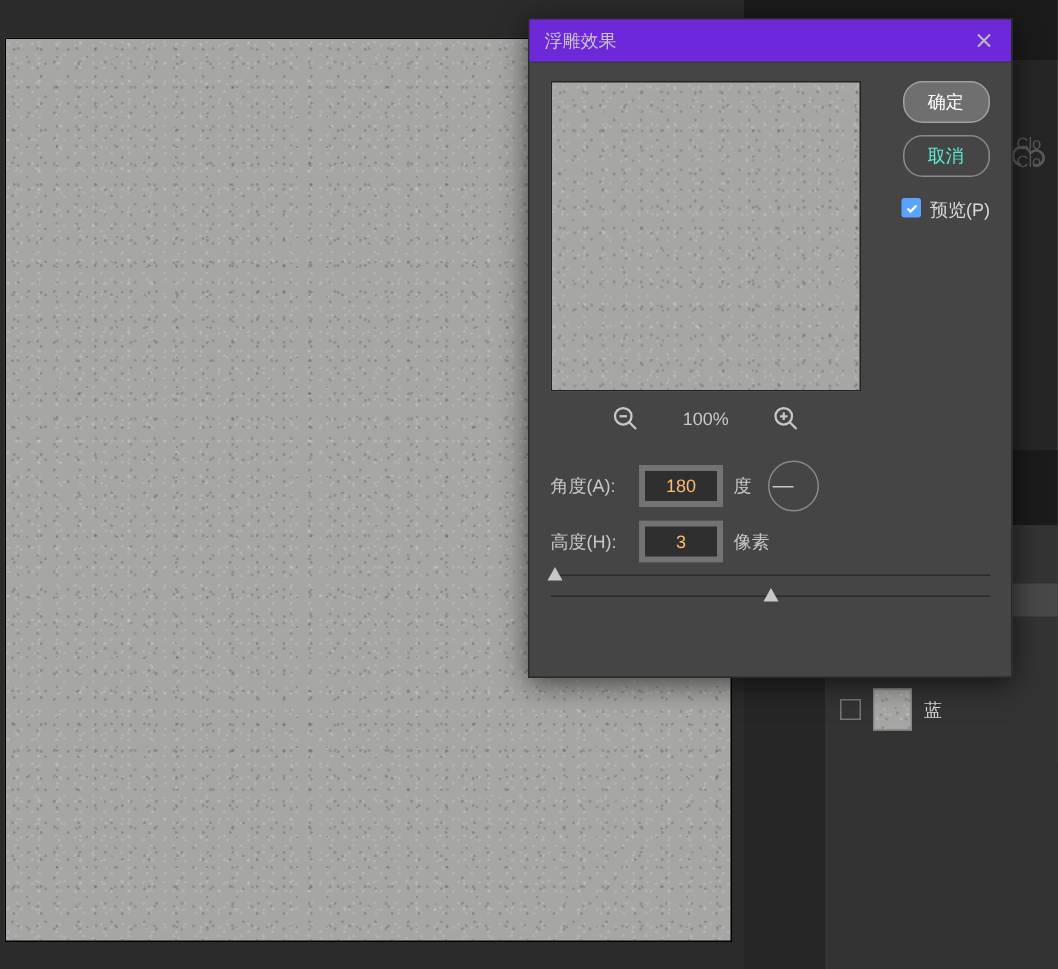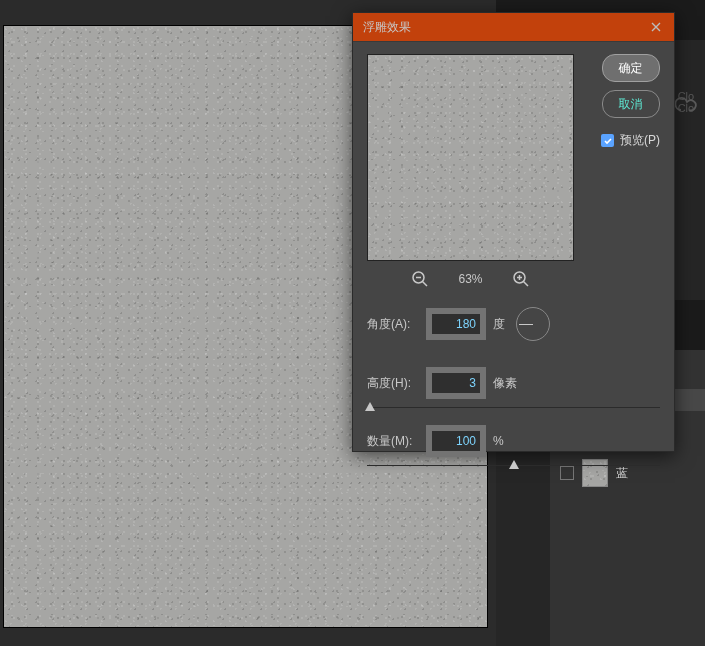--- a/index.html
+++ b/index.html
@@ -10,36 +10,36 @@
   .cc-hint{position:absolute;right:0;top:90px;color:#5a5a5a;font-size:11px;text-align:left;width:42px;overflow:hidden;}
   .cc-icon{position:absolute;right:6px;top:92px;width:28px;height:28px;}
   .right-mid{position:absolute;left:496px;top:300px;width:209px;height:20px;background:#1b1b1b;}
   .right-tabbar{position:absolute;left:550px;top:320px;width:155px;height:30px;background:#1b1b1b;}
   .right-panel{position:absolute;left:550px;top:350px;width:155px;height:296px;background:#333;}
   .right-rowstrip{position:absolute;left:550px;top:389px;width:155px;height:22px;background:#484848;}
   .layer-row{position:absolute;left:560px;top:459px;display:flex;align-items:center;gap:8px;}
   .layer-check{width:12px;height:12px;border:1px solid #777;background:transparent;}
   .layer-thumb{width:24px;height:26px;background:#a6a6a4;border:1px solid #888;position:relative;overflow:hidden;}
   .dialog{position:absolute;left:352px;top:12px;width:321px;height:438px;background:#454545;box-shadow:0 4px 18px rgba(0,0,0,0.6);border:1px solid #2a2a2a;}
-  .dlg-title{display:flex;align-items:center;justify-content:space-between;height:28px;padding:0 10px;background:#c2410c;border-bottom:1px solid #3a3a3a;color:#c8c8c8;font-size:12px;}
+  .dlg-title{display:flex;align-items:center;justify-content:space-between;height:28px;padding:0 10px;background:#6d28d9;border-bottom:1px solid #3a3a3a;color:#c8c8c8;font-size:12px;}
   .dlg-close{width:16px;height:16px;display:flex;align-items:center;justify-content:center;cursor:pointer;color:#bcbcbc;}
   .dlg-close svg{width:12px;height:12px;}
   .dlg-body{position:relative;padding:12px 14px 10px 14px;}
   .preview-box{width:205px;height:205px;background:#a6a6a4;border:1px solid #222;overflow:hidden;position:relative;}
   .zoom-row{width:207px;display:flex;justify-content:center;align-items:center;gap:28px;margin-top:8px;color:#c8c8c8;}
   .zoom-btn{width:20px;height:20px;display:flex;align-items:center;justify-content:center;cursor:pointer;}
   .zoom-btn svg{width:18px;height:18px;}
   .btn-col{position:absolute;right:14px;top:12px;display:flex;flex-direction:column;gap:8px;align-items:center;}
   .btn{min-width:56px;height:26px;border-radius:13px;border:1px solid #8a8a8a;background:transparent;color:#5eead4;font-size:12px;display:flex;align-items:center;justify-content:center;cursor:pointer;}
   .btn.primary{background:#6f6f6f;border-color:#a0a0a0;color:#fff;}
-  .chk-row{display:flex;align-items:center;gap:6px;margin-top:6px;}
+  .chk-row{display:flex;gap:6px;margin-top:6px;}
   .chk{width:13px;height:13px;background:#5aa3ff;border-radius:2px;display:flex;align-items:center;justify-content:center;}
   .param{display:flex;align-items:center;gap:7px;margin-top:18px;}
   .param-label{min-width:52px;color:#c8c8c8;}
-  .num-input{width:40px;height:20px;background:#2f2f2f;border:6px solid #737373;color:#7dd3fc;font-size:12px;text-align:right;padding:0 4px;}
+  .num-input{width:40px;height:20px;background:#2f2f2f;border:4px solid #737373;color:#fdba74;font-size:12px;text-align:center;padding:0 4px;}
   .unit{color:#c8c8c8;}
   .angle-dial{width:32px;height:32px;border-radius:50%;border:1px solid #888;position:relative;margin-left:4px;}
   .angle-dial .hand{position:absolute;left:50%;top:50%;width:14px;height:1px;background:#c8c8c8;transform-origin:left center;transform:rotate(180deg);}
   .slider-track{position:relative;height:10px;margin-top:4px;width:293px;}
   .slider-line{position:absolute;left:0;right:0;top:4px;height:1px;background:#2b2b2b;}
   .slider-thumb{position:absolute;top:-1px;width:0;height:0;border-left:5px solid transparent;border-right:5px solid transparent;border-bottom:9px solid #c8c8c8;transform:translateX(-5px);}
   
   .noise{position:absolute;inset:0;background:
      radial-gradient(circle at 10% 20%, rgba(255,255,255,0.15) 0 1px, transparent 1px),
      radial-gradient(circle at 30% 40%, rgba(0,0,0,0.15) 0 1px, transparent 1px),
@@ -119,54 +119,49 @@
     </div>
 
     <div class="zoom-row">
       <span class="zoom-btn">
         <svg viewBox="0 0 18 18">
             <circle cx="7.5" cy="7.5" r="5.5" fill="none" stroke="#c8c8c8" stroke-width="1.5"></circle>
             <line x1="11.5" y1="11.5" x2="16" y2="16" stroke="#c8c8c8" stroke-width="1.5"></line>
             <line x1="5" y1="7.5" x2="10" y2="7.5" stroke="#c8c8c8" stroke-width="1.5"></line>
           </svg>
       </span>
-      <span>63%</span>
+      <span>100%</span>
       <span class="zoom-btn">
         <svg viewBox="0 0 18 18">
             <circle cx="7.5" cy="7.5" r="5.5" fill="none" stroke="#c8c8c8" stroke-width="1.5"></circle>
             <line x1="11.5" y1="11.5" x2="16" y2="16" stroke="#c8c8c8" stroke-width="1.5"></line>
             <line x1="5" y1="7.5" x2="10" y2="7.5" stroke="#c8c8c8" stroke-width="1.5"></line>
             <line x1="7.5" y1="5" x2="7.5" y2="10" stroke="#c8c8c8" stroke-width="1.5"></line>
           </svg>
       </span>
     </div>
 
     <div class="param">
       <span class="param-label">角度(A):</span>
       <input class="num-input" value="180" style="">
       <span class="unit">度</span>
       <div class="angle-dial">
         <div class="hand"></div>
       </div>
     </div>
 
-    <div class="param" style="margin-top:26px">
+    <div class="param" style="margin-top:6px">
       <span class="param-label">高度(H):</span>
       <input class="num-input" value="3" style="">
       <span class="unit">像素</span>
     </div>
     <div class="slider-track">
       <div class="slider-line"></div>
       <div class="slider-thumb" id="height-thumb" style="left: 1%;"></div>
     </div>
 
-    <div class="param" style="margin-top:12px">
-      <span class="param-label">数量(M):</span>
-      <input class="num-input" value="100" style="">
-      <span class="unit">%</span>
-    </div>
     <div class="slider-track">
       <div class="slider-line"></div>
       <div class="slider-thumb" id="amount-thumb" style="left: 50%;"></div>
     </div>
 
   </div>
 </div>
 
 </body></html>

